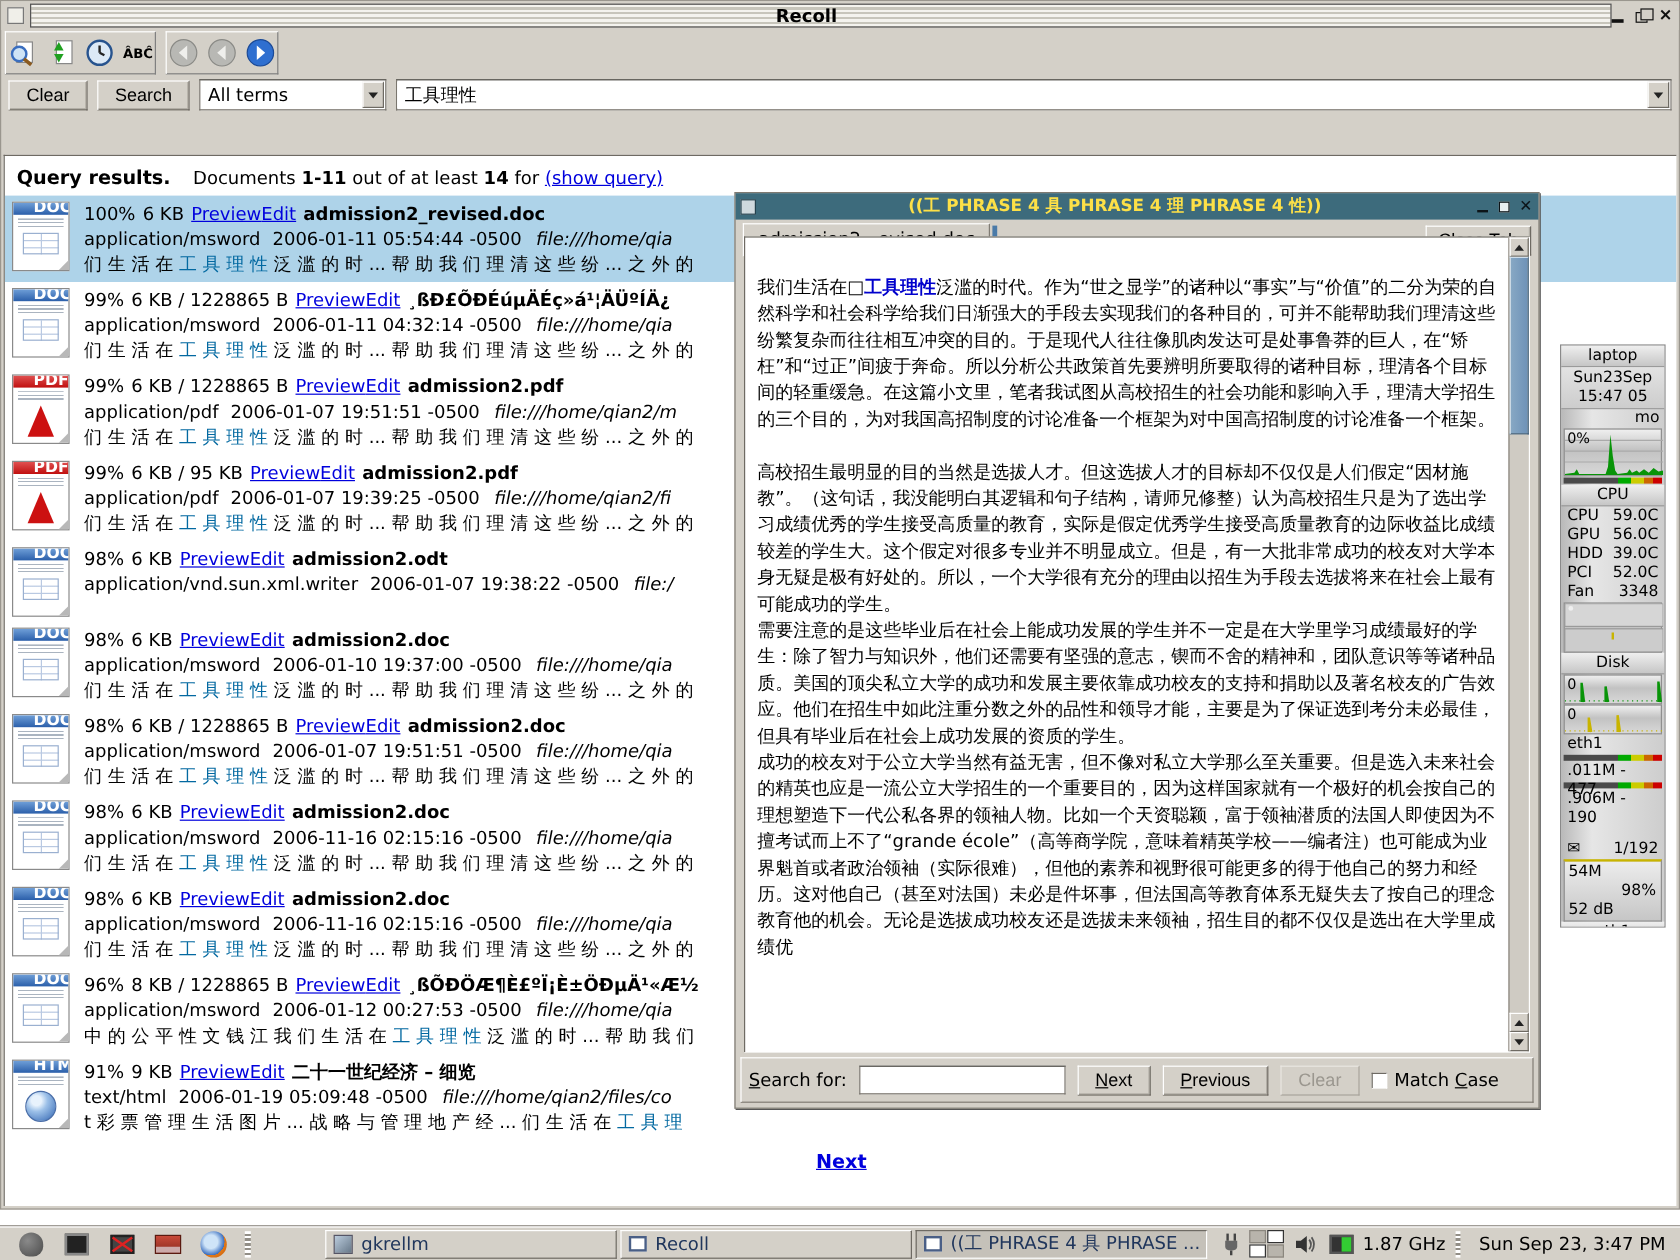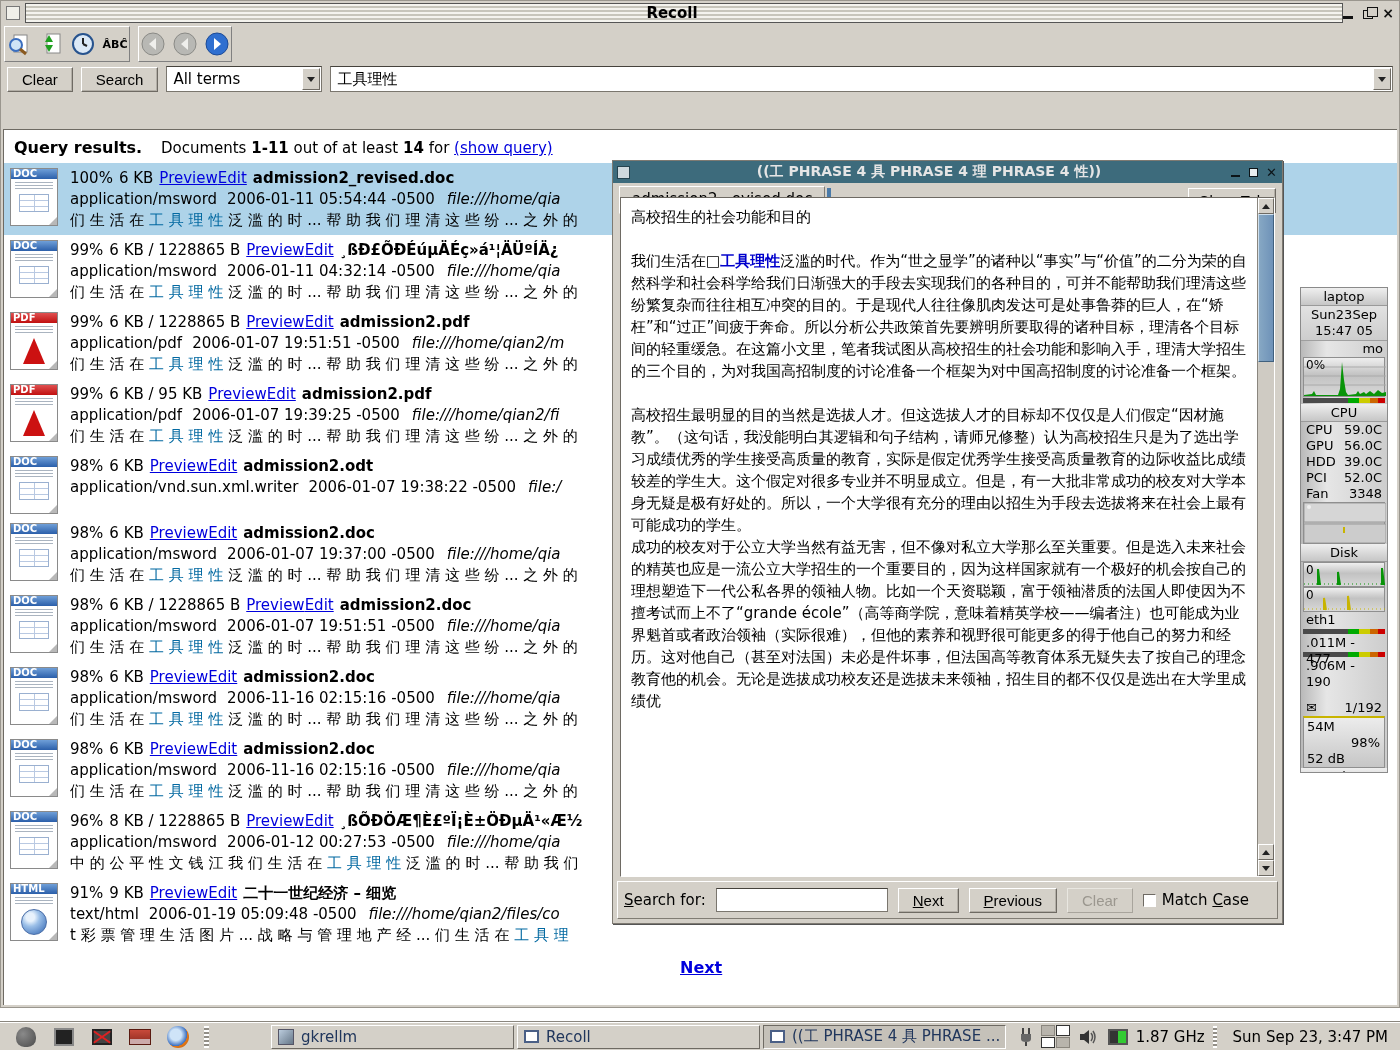--- a/index.html
+++ b/index.html
@@ -62,21 +62,21 @@
   .r-line2 { }
   .r-url { font-style:italic; }
   .r-mime { margin-right:10px; }
   .r-date { margin-right:12px; }
   .r-snip-term { color:#0369a1; }
   .next-link { margin:8px 0 0 676px; font-weight:bold; font-size:16px; }
 
   
   .ricon { position:relative; width:48px; height:58px; background:#fff; border:1px solid #8a8a8a;
     flex:none; overflow:hidden; }
-  .ricon-band { height:10px; font-size:10px; font-weight:bold; color:#fff; padding-left:2px;
+  .ricon-band { height:10px; font-size:13px; font-weight:bold; color:#fff; padding-left:17px;
     line-height:10px; }
   .icon-doc .ricon-band, .icon-html .ricon-band { background:linear-gradient(180deg,#6f9fd8,#2b5faa); }
   .icon-pdf .ricon-band { background:linear-gradient(180deg,#e05050,#c01010); }
   .ricon-lines { margin:3px 4px 0 4px; height:8px;
     background:repeating-linear-gradient(180deg,#aab4c0 0 1px,transparent 1px 3px); }
   .ricon-art { margin:4px auto 0 auto; }
   .icon-doc .ricon-art { width:30px; height:18px; border:1px solid #9ab0d0;
     background:
       linear-gradient(#b9c9e2,#b9c9e2) 0 5px/30px 1px no-repeat,
       linear-gradient(#b9c9e2,#b9c9e2) 0 11px/30px 1px no-repeat,
@@ -87,21 +87,21 @@
     background:radial-gradient(circle at 35% 30%, #e8f2fc 0 18%, #9cc0e8 40%, #2e62b0 100%);
     border:1px solid #4a6ea8; }
   .ricon-fold { position:absolute; right:-1px; bottom:-1px; width:0; height:0;
     border-left:10px solid transparent; border-bottom:10px solid #b8b8b8; }
 
   
   .preview-window { position:absolute; left:612px; top:160px; width:671px; height:764px;
     background:#d4d0c8; border:1px solid #7e7a72; box-shadow:1px 1px 0 #555; }
   .pv-titlebar { position:relative; height:22px; background:#3d6b7c; display:flex;
     align-items:center; }
-  .pv-title { flex:1; text-align:center; color:#e5e5e5; font-weight:bold; font-size:14px; }
+  .pv-title { flex:1; text-align:center; color:#fde047; font-weight:bold; font-size:14px; }
   .pv-icon { width:13px; height:13px; background:#cfd9de; border:1px solid #24424e; margin-left:4px; }
   .pv-btns { display:flex; align-items:center; gap:3px; margin-right:3px; }
   .pv-btn { width:15px; height:15px; display:flex; align-items:center; justify-content:center;
     color:#0c1418; font-weight:bold; font-size:13px; }
   .pv-ico-min { width:9px; height:2px; background:#0c1418; margin-top:8px; }
   .pv-ico-max { width:9px; height:9px; border:1px solid #0c1418; background:#e8eef0; }
   .pv-tabbar { display:flex; align-items:center; height:30px; padding:4px 6px 0 6px; }
   .pv-tab { background:#d4d0c8; border:1px solid; border-color:#fff #807c74 transparent #fff;
     padding:3px 12px 5px 12px; font-size:15px; }
   .pv-tab-indicator { width:4px; height:24px; background:#4a7aa8; margin-left:2px; }
@@ -396,21 +396,21 @@
       <div class="ricon-band">DOC</div>
       <div class="ricon-lines"></div>
       <div class="ricon-art"></div>
       <div class="ricon-fold"></div>
     </div>
     <div class="r-text">
       <div class="r-line1">
         <span>98%</span><span>6 KB</span><a class="link" href="#">Preview</a><a class="link" href="#">Edit</a><span class="r-title">admission2.doc</span>
       </div>
       <div class="r-line2">
-        <span class="r-mime">application/msword</span><span class="r-date">2006-01-07 19:37:00 -0500</span><span class="r-url">file:///home/qia</span>
+        <span class="r-mime">application/msword</span><span class="r-date">2006-01-10 19:37:00 -0500</span><span class="r-url">file:///home/qia</span>
       </div>
       <div class="r-line3">
         <span>们 生 活 在 </span><span class="r-snip-term">工 具 理 性</span><span> 泛 滥 的 时 ... 帮 助 我 们 理 清 这 些 纷 ... 之 外 的</span>
       </div>
     </div>
   </div>
 
   <div class="result-row icon-doc">
     <div class="ricon">
       <div class="ricon-band">DOC</div>
@@ -531,25 +531,25 @@
         <div class="pv-btn">✕</div>
       </div>
     </div>
     <div class="pv-tabbar">
       <div class="pv-tab">admission2...evised.doc</div>
       <div class="pv-tab-indicator"></div>
       <button class="btn pv-closetab">Close Tab</button>
     </div>
     <div class="pv-body">
       <div class="pv-textpane">
-        <p>高校招生的社会功能和目的</p>
         <div class="pv-gap"></div>
         <p><span>我们生活在□</span><span class="pv-hl">工具理性</span><span>泛滥的时代。作为“世之显学”的诸种以“事实”与“价值”的二分为荣的自然科学和社会科学给我们日渐强大的手段去实现我们的各种目的，可并不能帮助我们理清这些纷繁复杂而往往相互冲突的目的。于是现代人往往像肌肉发达可是处事鲁莽的巨人，在“矫枉”和“过正”间疲于奔命。所以分析公共政策首先要辨明所要取得的诸种目标，理清各个目标间的轻重缓急。在这篇小文里，笔者我试图从高校招生的社会功能和影响入手，理清大学招生的三个目的，为对我国高招制度的讨论准备一个框架为对中国高招制度的讨论准备一个框架。</span></p>
         <div class="pv-gap"></div>
         <p>高校招生最明显的目的当然是选拔人才。但这选拔人才的目标却不仅仅是人们假定“因材施教”。（这句话，我没能明白其逻辑和句子结构，请师兄修整）认为高校招生只是为了选出学习成绩优秀的学生接受高质量的教育，实际是假定优秀学生接受高质量教育的边际收益比成绩较差的学生大。这个假定对很多专业并不明显成立。但是，有一大批非常成功的校友对大学本身无疑是极有好处的。所以，一个大学很有充分的理由以招生为手段去选拔将来在社会上最有可能成功的学生。</p>
+        <p>需要注意的是这些毕业后在社会上能成功发展的学生并不一定是在大学里学习成绩最好的学生：除了智力与知识外，他们还需要有坚强的意志，锲而不舍的精神和，团队意识等等诸种品质。美国的顶尖私立大学的成功和发展主要依靠成功校友的支持和捐助以及著名校友的广告效应。他们在招生中如此注重分数之外的品性和领导才能，主要是为了保证选到考分未必最佳，但具有毕业后在社会上成功发展的资质的学生。</p>
         <p>成功的校友对于公立大学当然有益无害，但不像对私立大学那么至关重要。但是选入未来社会的精英也应是一流公立大学招生的一个重要目的，因为这样国家就有一个极好的机会按自己的理想塑造下一代公私各界的领袖人物。比如一个天资聪颖，富于领袖潜质的法国人即使因为不擅考试而上不了“grande école”（高等商学院，意味着精英学校——编者注）也可能成为业界魁首或者政治领袖（实际很难），但他的素养和视野很可能更多的得于他自己的努力和经历。这对他自己（甚至对法国）未必是件坏事，但法国高等教育体系无疑失去了按自己的理念教育他的机会。无论是选拔成功校友还是选拔未来领袖，招生目的都不仅仅是选出在大学里成绩优</p>
       </div>
       <div class="pv-scroll">
         <div class="sb-btn">
             <span class="sb-up"></span>
           </div>
         <div class="sb-thumb"></div>
         <div class="sb-track"></div>
         <div class="sb-btn">
             <span class="sb-up"></span>

